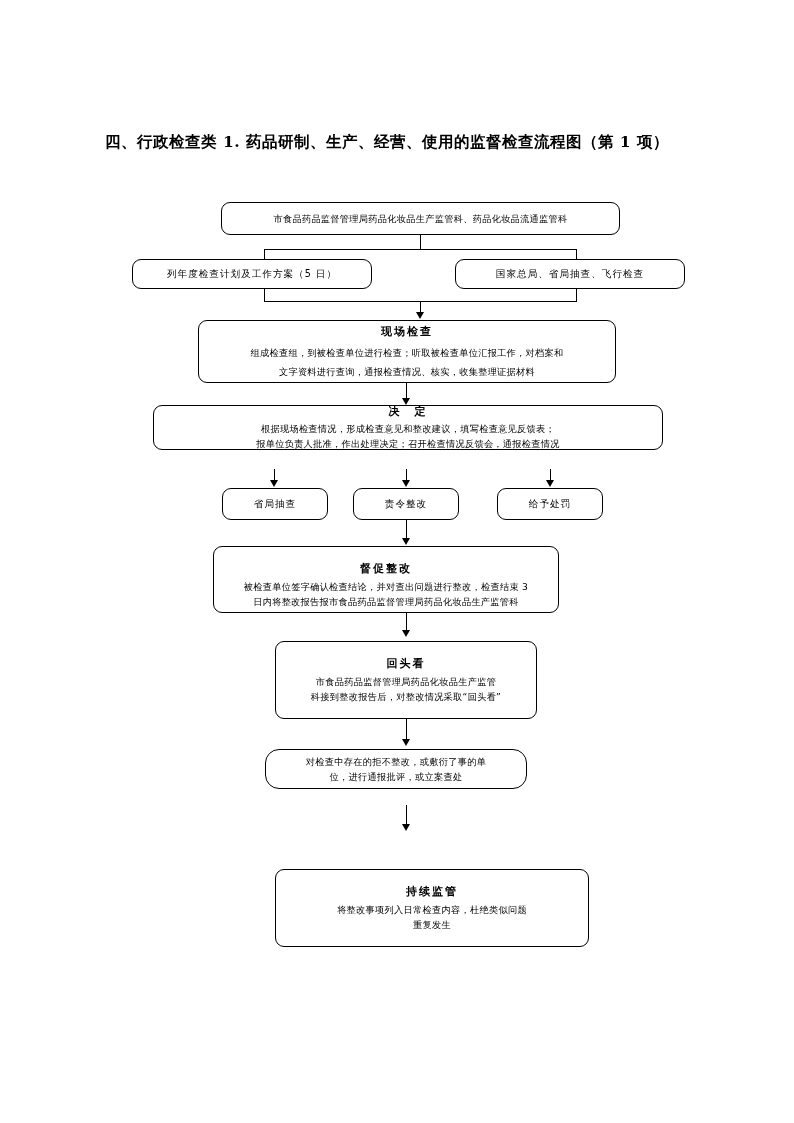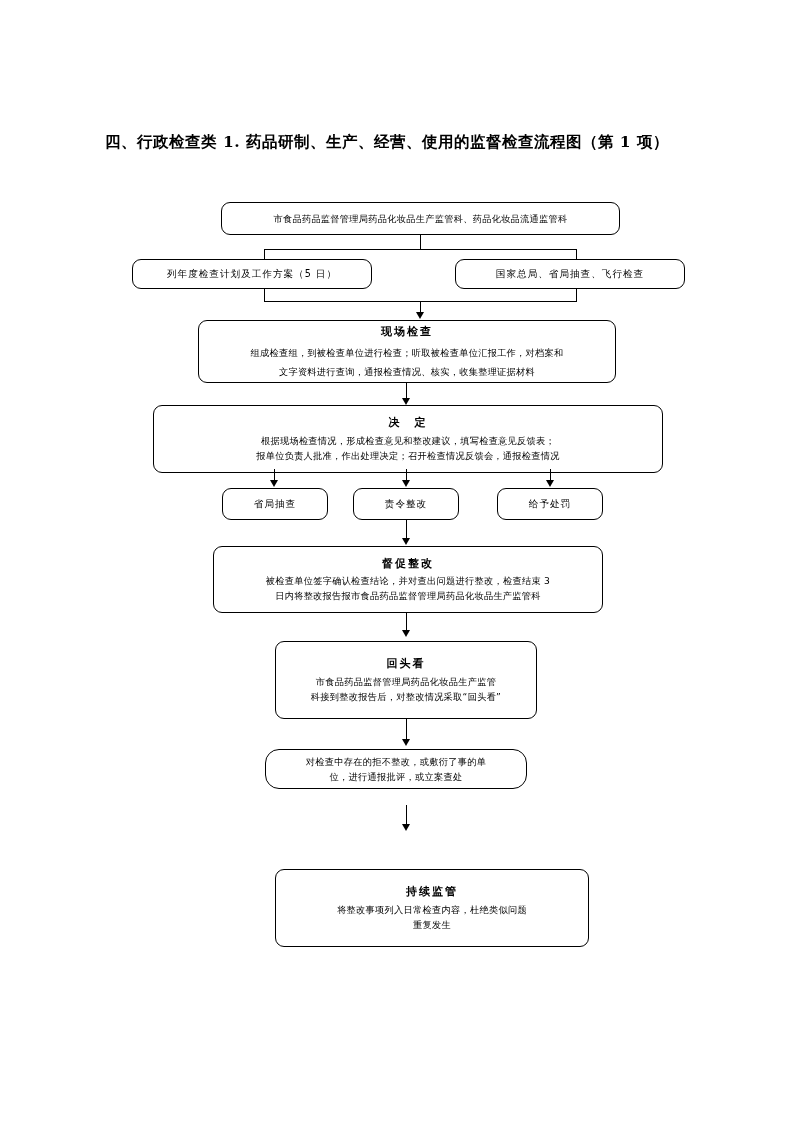--- a/index.html
+++ b/index.html
@@ -118,21 +118,21 @@
 
   <div class="node" style="left:198px; top:320px; width:418px; height:63px;justify-content:space-between;">
     <div class="hd">现场检查</div>
     <div class="ln">组成检查组，到被检查单位进行检查；听取被检查单位汇报工作，对档案和</div>
     <div class="ln">文字资料进行查询，通报检查情况、核实，收集整理证据材料</div>
   </div>
 
   <div class="vline" style="left:406px; top:383px; height:18px;"></div>
   <div class="arrowhead" style="left:402px; top:398px;"></div>
 
-  <div class="node" style="left:153px; top:405px; width:510px; height:68px;">
+  <div class="node" style="left:153px; top:405px; width:510px; height:45px;">
     <div class="hd">决　定</div>
     <div class="ln">根据现场检查情况，形成检查意见和整改建议，填写检查意见反馈表；</div>
     <div class="ln">报单位负责人批准，作出处理决定；召开检查情况反馈会，通报检查情况</div>
   </div>
 
   <div class="hline" style="left:200px; top:469px; width:412px; height:0px; background:transparent;"></div>
   <div class="vline" style="left:274px; top:469px; height:13px;"></div>
   <div class="arrowhead" style="left:270px; top:480px;"></div>
 
   <div class="vline" style="left:406px; top:469px; height:13px;"></div>
@@ -149,21 +149,21 @@
     <div class="ln">责令整改</div>
   </div>
 
   <div class="node small" style="left:497px; top:488px; width:106px; height:32px;">
     <div class="ln">给予处罚</div>
   </div>
 
   <div class="vline" style="left:406px; top:520px; height:21px;"></div>
   <div class="arrowhead" style="left:402px; top:538px;"></div>
 
-  <div class="node" style="left:213px; top:546px; width:390px; height:67px;">
+  <div class="node" style="left:213px; top:546px; width:346px; height:67px;justify-content:flex-end;">
     <div class="hd">督促整改</div>
     <div class="ln">被检查单位签字确认检查结论，并对查出问题进行整改，检查结束 3</div>
     <div class="ln">日内将整改报告报市食品药品监督管理局药品化妆品生产监管科</div>
   </div>
 
   <div class="vline" style="left:406px; top:613px; height:20px;"></div>
   <div class="arrowhead" style="left:402px; top:630px;"></div>
 
   <div class="node" style="left:275px; top:641px; width:262px; height:78px;">
     <div class="hd">回头看</div>

